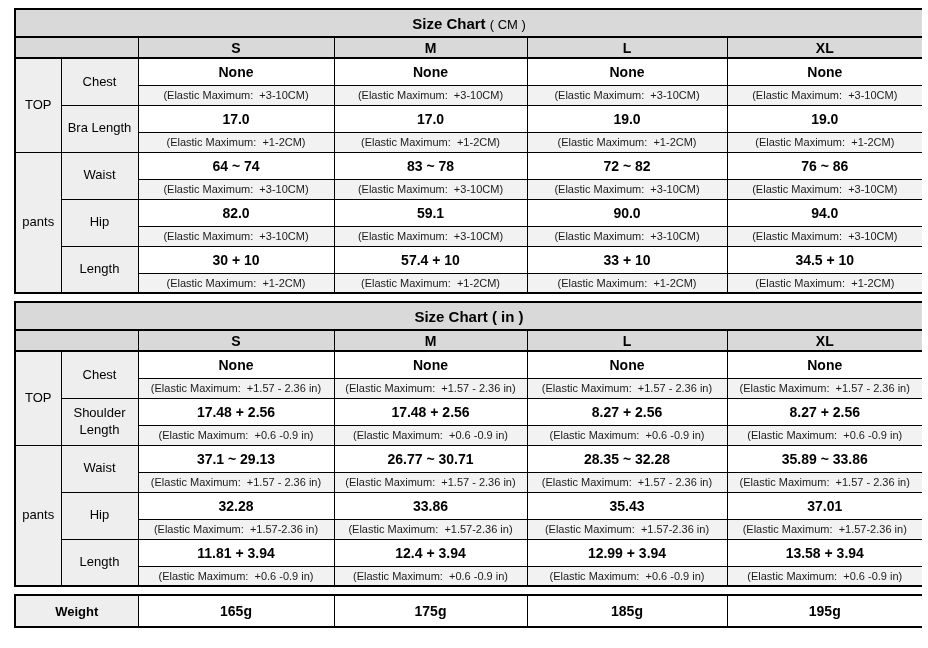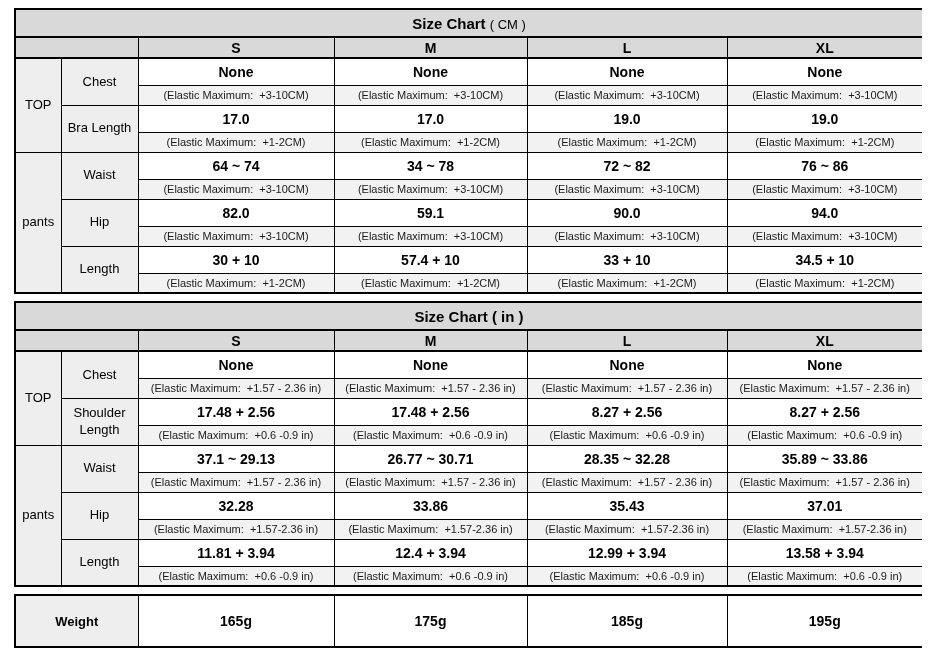--- a/index.html
+++ b/index.html
@@ -52,21 +52,21 @@
     border-bottom: 1px solid #999;
   }
   tr.nrow { height: 20px; }
   td.note {
     background: #f2f2f2;
     font-size: 11px;
     color: #1a1a1a;
     border-top: 1px solid #999;
     white-space: pre;
   }
-  table.weight-table tr { height: 52px; }
+  table.weight-table tr { height: 32px; }
   td.weight-label {
     background: #eeeeee;
     font-weight: bold;
     font-size: 13px;
   }
   td.weight-val { font-weight: bold; font-size: 14px; background: #fff; }
 </style>
 </head>
 <body>
 
@@ -120,21 +120,21 @@
       <td class="note">(Elastic Maximum:  +1-2CM)</td>
       <td class="note">(Elastic Maximum:  +1-2CM)</td>
       <td class="note">(Elastic Maximum:  +1-2CM)</td>
       <td class="note">(Elastic Maximum:  +1-2CM)</td>
     </tr>
 
     <tr class="vrow">
       <td class="group-cell" rowspan="6">pants</td>
       <td class="label-cell" rowspan="2">Waist</td>
       <td class="val">64 ~ 74</td>
-      <td class="val">34 ~ 78</td>
+      <td class="val">83 ~ 78</td>
       <td class="val">72 ~ 82</td>
       <td class="val">76 ~ 86</td>
     </tr>
     <tr class="nrow">
       <td class="note">(Elastic Maximum:  +3-10CM)</td>
       <td class="note">(Elastic Maximum:  +3-10CM)</td>
       <td class="note">(Elastic Maximum:  +3-10CM)</td>
       <td class="note">(Elastic Maximum:  +3-10CM)</td>
     </tr>
 

